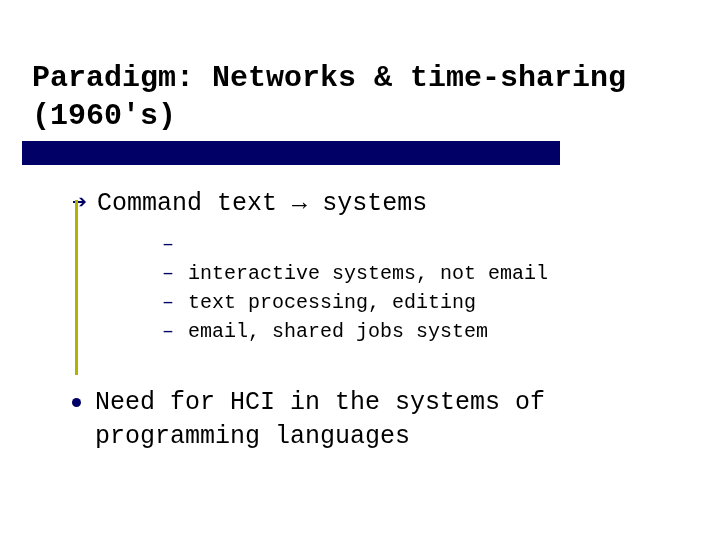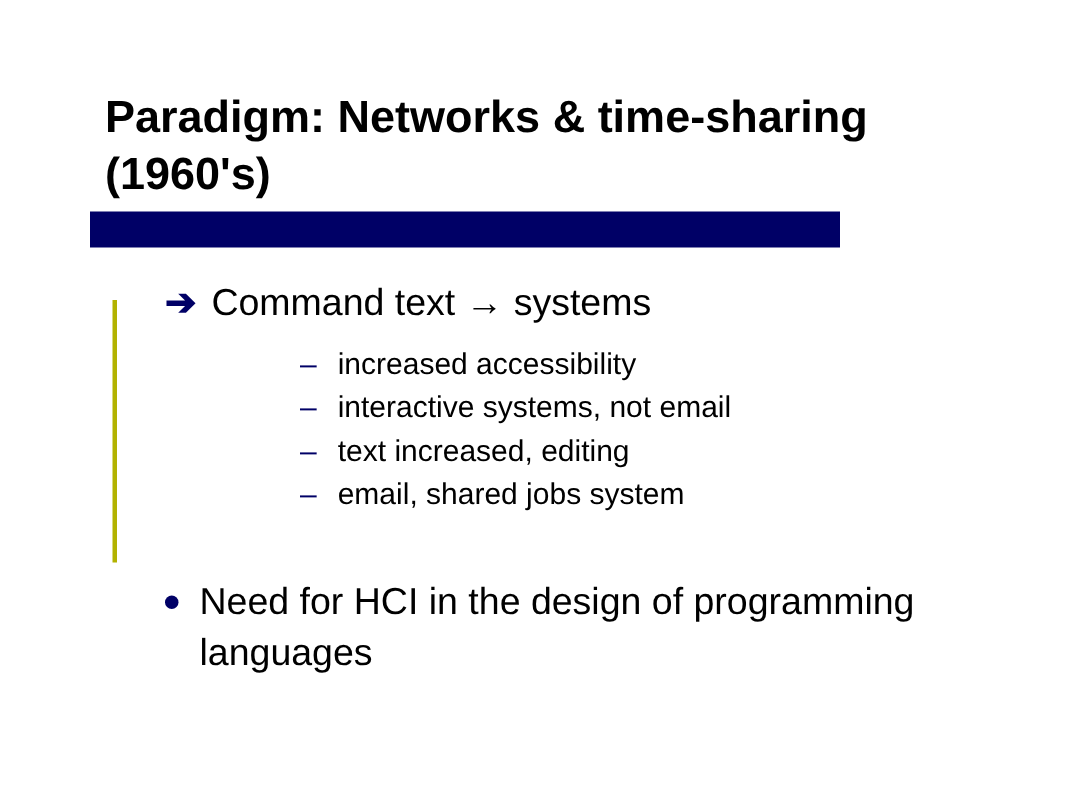--- a/index.html
+++ b/index.html
@@ -5,21 +5,22 @@
   * { margin: 0; padding: 0; box-sizing: border-box; }
   body {
     width: 720px;
     height: 540px;
     background: #ffffff;
     font-family: Arial, Helvetica, sans-serif;
     position: relative;
     overflow: hidden;
   }
   .slide {
-    padding: 60px 50px 40px 70px;
+    padding: 60px 50px 40px 32px;
+    font-family: Liberation Mono, monospace;
   }
   .title {
     font-size: 30px;
     font-weight: bold;
     color: #000;
     line-height: 1.25;
     margin-bottom: 6px;
   }
   .title-bar {
     height: 24px;
@@ -102,33 +103,32 @@
     <span>
       <span>Command text</span>
       <span class="inline-arrow">→</span>
       <span>systems</span>
     </span>
   </div>
 
   <div class="sub-list">
     <div class="sub-item">
       <span class="dash">–</span>
-      <span>increased accessibility</span>
     </div>
     <div class="sub-item">
       <span class="dash">–</span>
       <span>interactive systems, not email</span>
     </div>
     <div class="sub-item">
       <span class="dash">–</span>
-      <span>text increased, editing</span>
+      <span>text processing, editing</span>
     </div>
     <div class="sub-item">
       <span class="dash">–</span>
       <span>email, shared jobs system</span>
     </div>
   </div>
 
   <div class="bullet-item">
     <span class="dot"></span>
-    <span>Need for HCI in the design of programming languages</span>
+    <span>Need for HCI in the systems of programming languages</span>
   </div>
 </div>
 
 </body></html>

